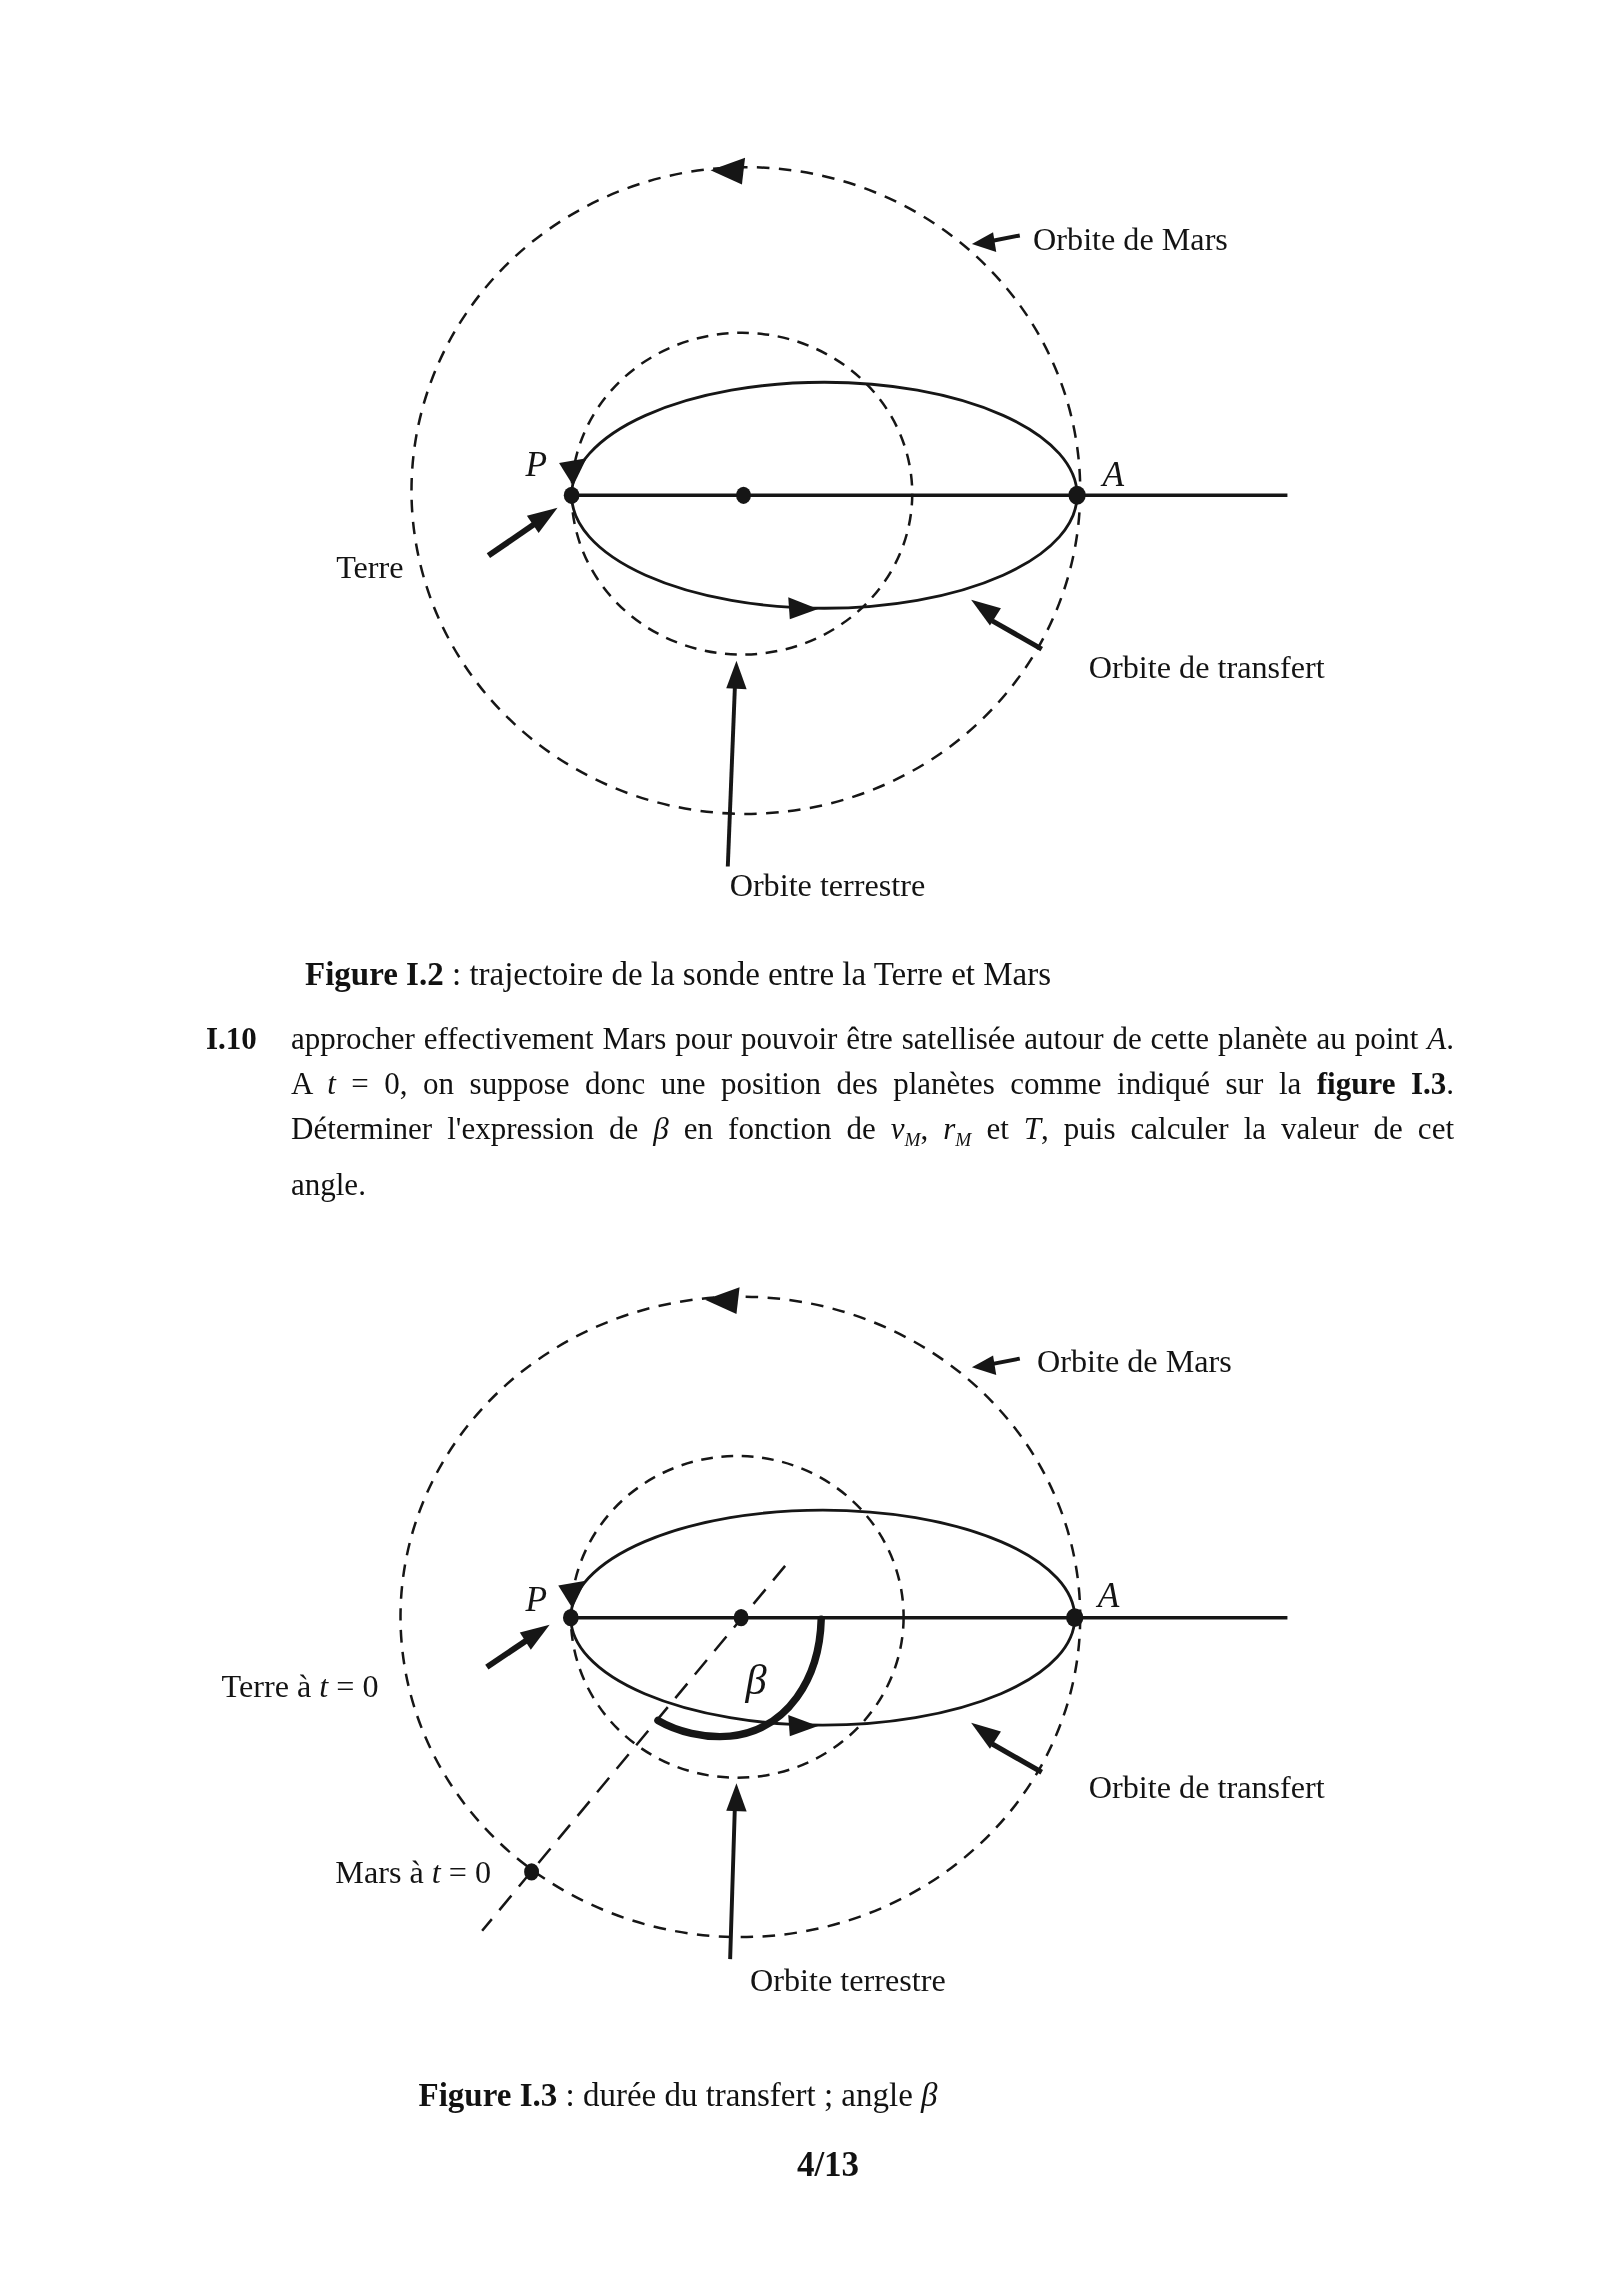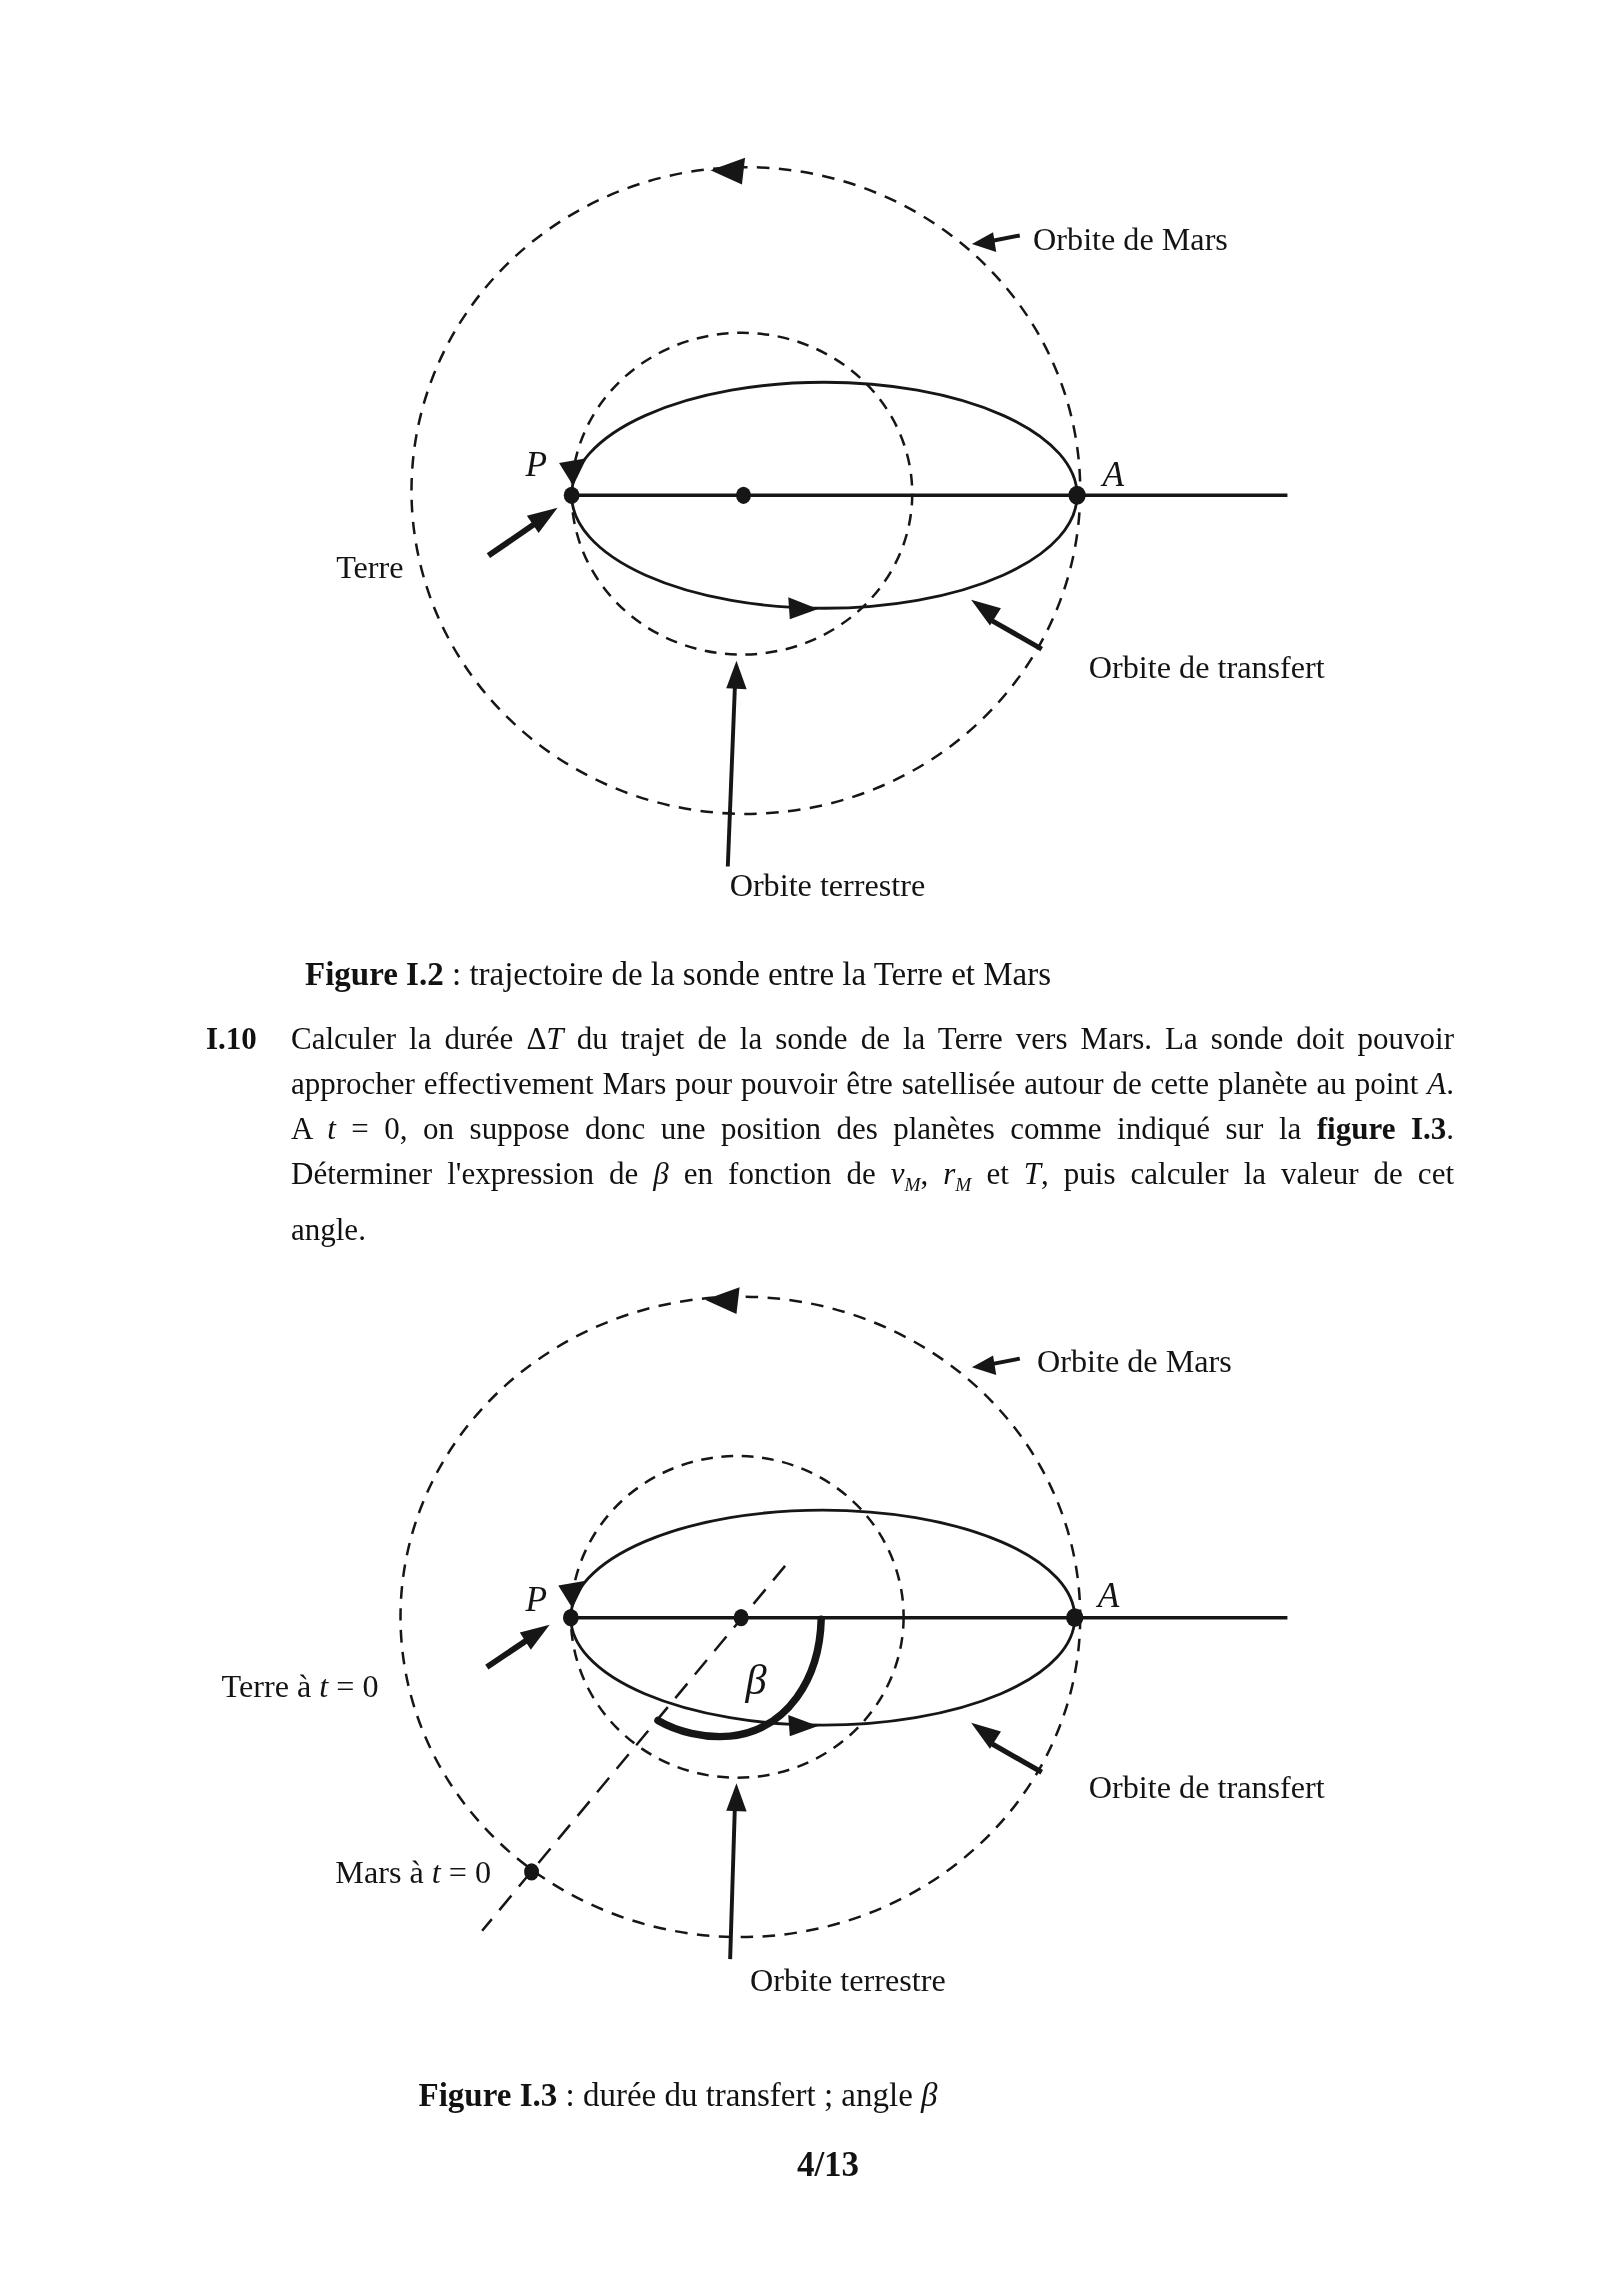--- a/index.html
+++ b/index.html
@@ -125,21 +125,20 @@
     </g>
   </svg>
 
   <div class="caption" style="top:956px">
     <span class="capbold">Figure I.2</span><span> : trajectoire de la sonde entre la Terre et Mars</span>
   </div>
 
   <div class="question">
     <div class="qnum">I.10</div>
     <div class="qbody">
-      <div class="qline">Calculer la durée  Δ<i>T</i>  du trajet de la sonde de la Terre vers Mars. La sonde doit pouvoir</div>
       <div class="qline">approcher effectivement Mars pour pouvoir être satellisée autour de cette planète au point  <i>A</i>.</div>
       <div class="qline">A  <i>t</i> = 0,  on suppose donc une position des planètes comme indiqué sur la <b>figure I.3</b>.</div>
       <div class="qline">Déterminer l'expression de  <i>β</i>  en fonction de <i>v</i><sub><i>M</i></sub>, <i>r</i><sub><i>M</i></sub>  et  <i>T</i>,  puis calculer la valeur de cet</div>
       <div class="qline last">angle.</div>
     </div>
   </div>
 
   <div class="caption" style="top:2077px">
     <span class="capbold">Figure I.3</span><span> : durée du transfert ; angle <i>β</i></span>
   </div>

